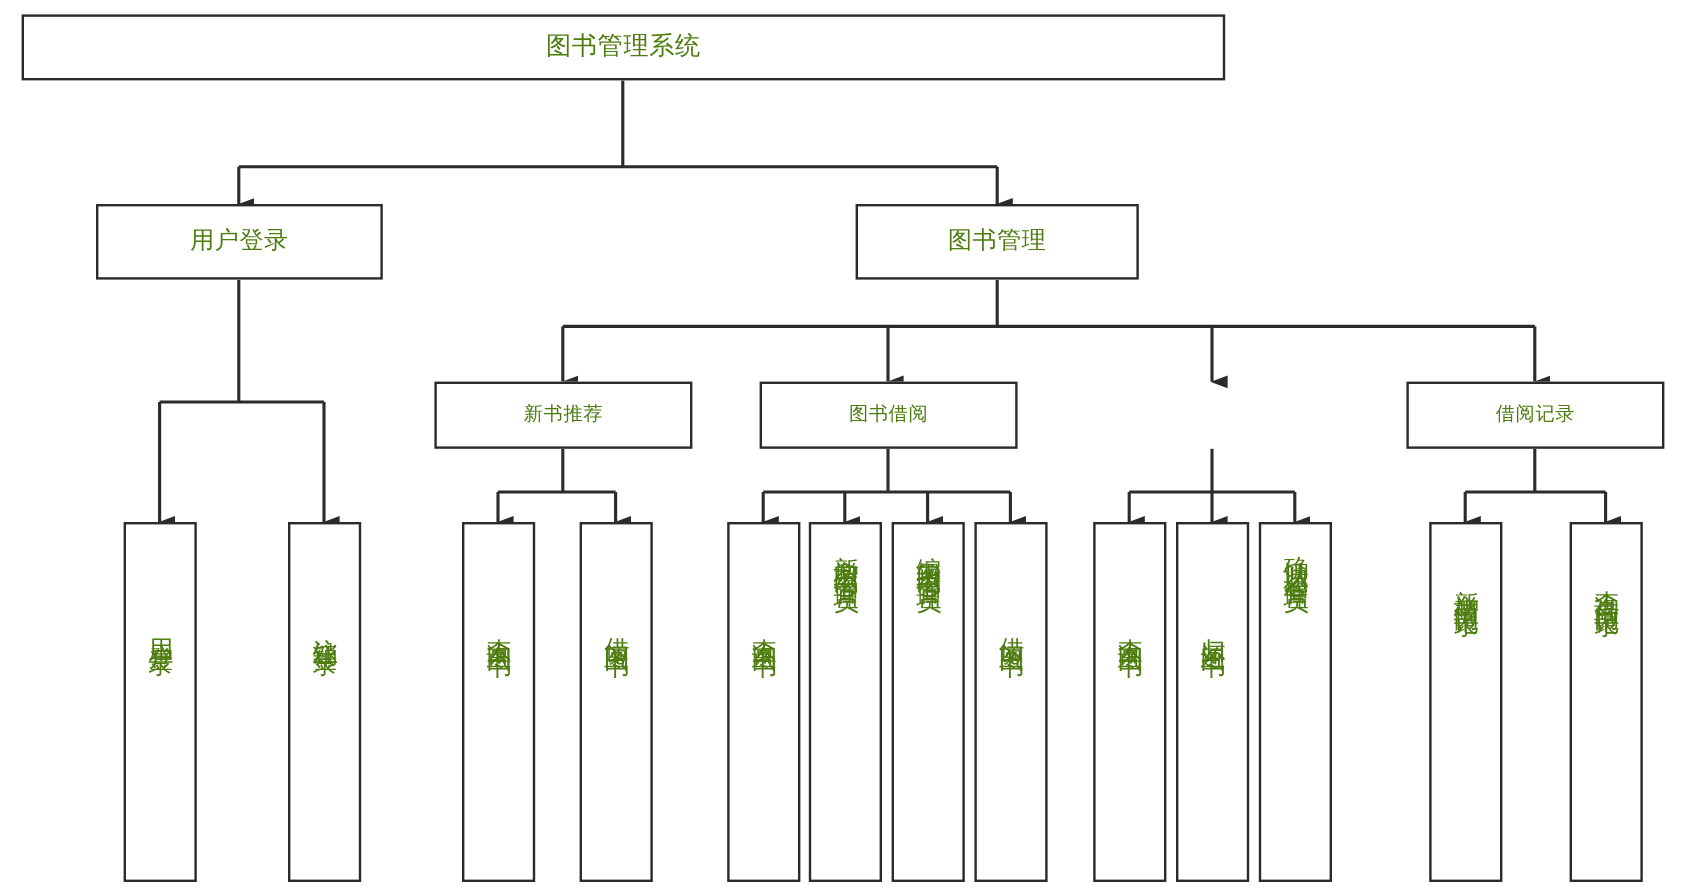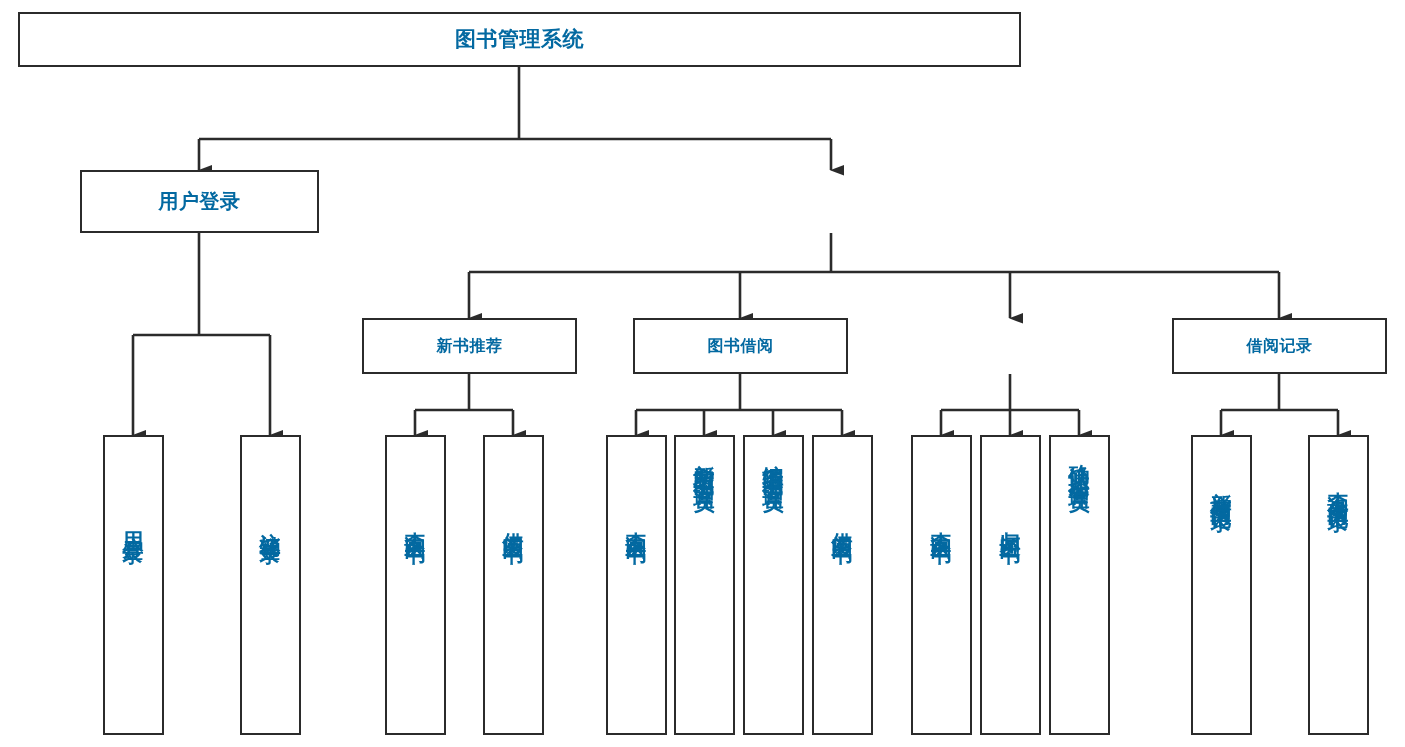--- a/index.html
+++ b/index.html
@@ -26,22 +26,21 @@
     pointer-events: none;
   }
   .node {
     position: absolute;
     box-sizing: border-box;
     background: #ffffff;
     border: 2px solid #2b2b2b;
     display: flex;
     align-items: center;
     justify-content: center;
-    color: #0369a1;
-    font-weight: bold;
+    color: #4d7c0f;
   }
   .node .lbl {
     display: block;
     text-align: center;
     line-height: 1.18;
     letter-spacing: 0.5px;
   }
   .node-root .lbl   { font-size: 21px; }
   .node-l2 .lbl     { font-size: 20px; }
   .node-l3 .lbl     { font-size: 16px; }
@@ -125,20 +124,23 @@
     </g>
   </svg>
 
   <div class="node node-root" style="left:18px; top:12px; width:1003px; height:55px;">
     <span class="lbl">图书管理系统</span>
   </div>
 
   <div class="node node-l2" style="left:80px; top:170px; width:239px; height:63px;">
     <span class="lbl">用户登录</span>
   </div>
+  <div class="node node-l2" style="left:713px; top:170px; width:236px; height:63px;">
+    <span class="lbl">图书管理</span>
+  </div>
 
   <div class="node node-l3" style="left:362px; top:318px; width:215px; height:56px;">
     <span class="lbl">新书推荐</span>
   </div>
   <div class="node node-l3" style="left:633px; top:318px; width:215px; height:56px;">
     <span class="lbl">图书借阅</span>
   </div>
   <div class="node node-l3" style="left:1172px; top:318px; width:215px; height:56px;">
     <span class="lbl">借阅记录</span>
   </div>

